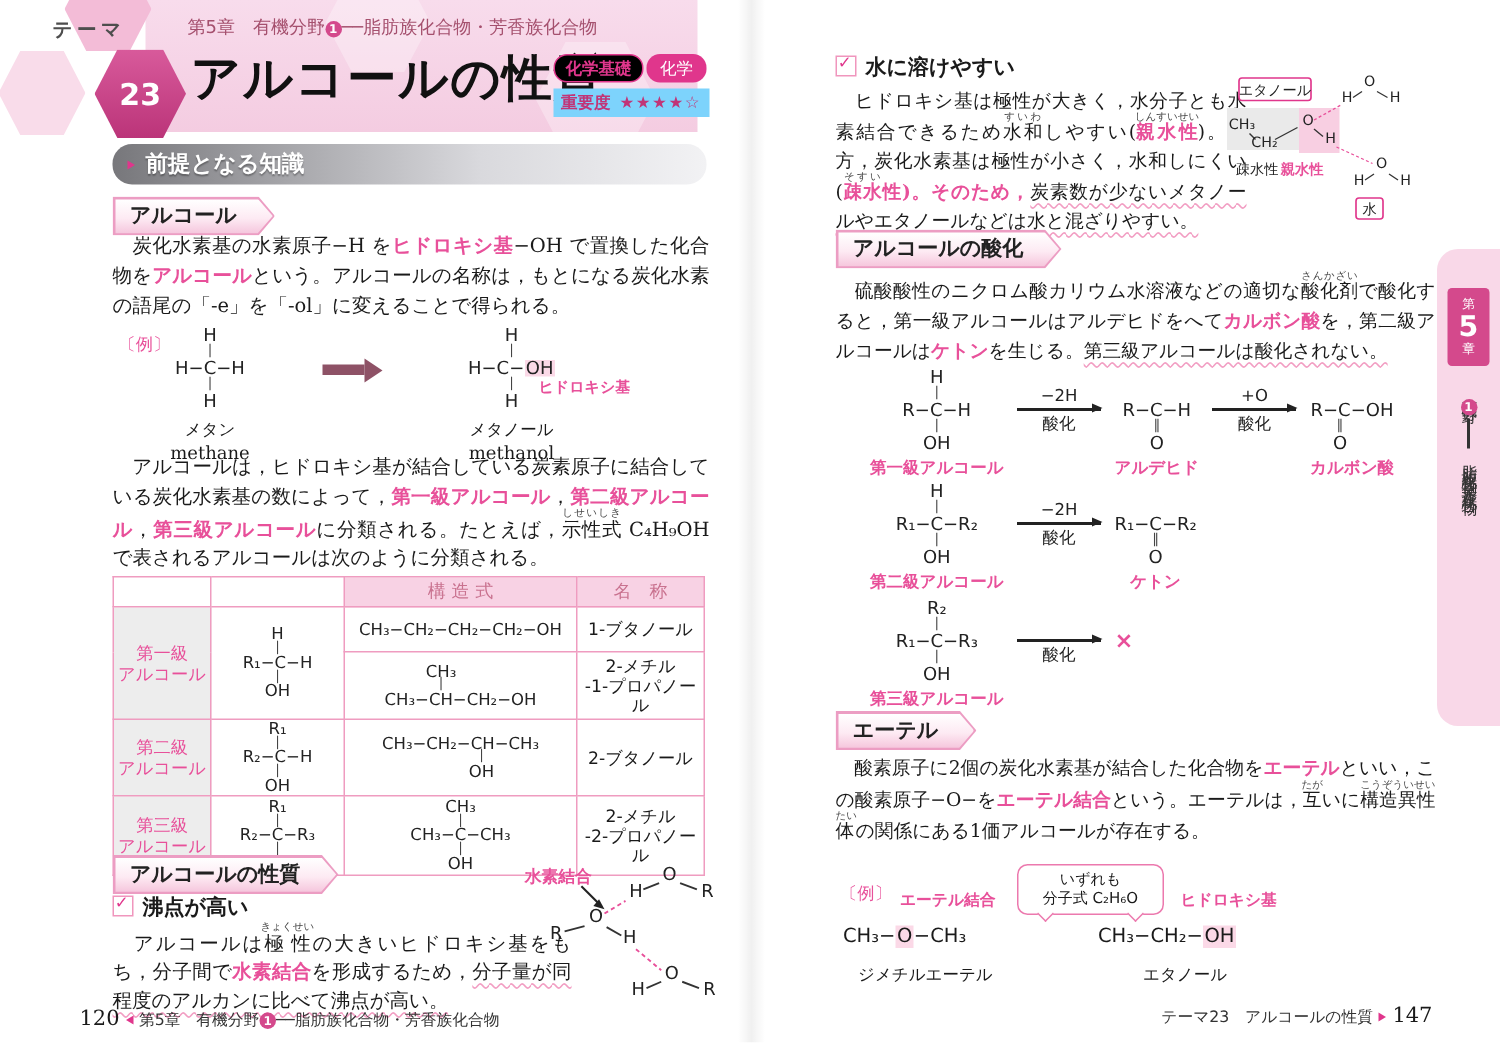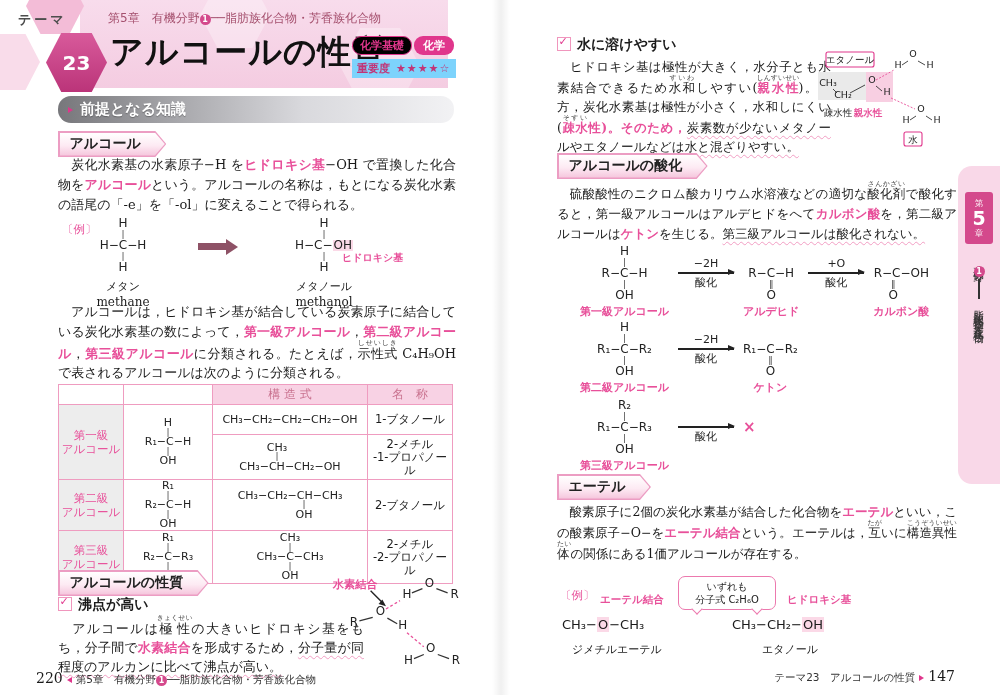--- a/index.html
+++ b/index.html
@@ -6,21 +6,21 @@
   body{width:1000px;height:695px;position:relative;background:#ffffff;overflow:hidden;
        font-family:"DejaVu Serif","Liberation Serif",serif;color:#1a1a1a}
   .abs{position:absolute}
   .pink{color:#e8509a;font-weight:bold}
   .wavy{text-decoration:underline;text-decoration-style:wavy;text-decoration-color:#f29ec3;
         text-decoration-thickness:1px;text-underline-offset:3px}
   .para{font-size:13px;line-height:20px;text-align:justify}
   ruby rt{font-size:7px;color:#444;font-family:"DejaVu Sans",sans-serif}
 
   
-  .lp{position:absolute;left:0;top:0;width:500px;height:695px}
+  .lp{position:absolute;left:17px;top:0;width:500px;height:695px}
   .rp{position:absolute;left:500px;top:0;width:460px;height:695px}
   .gutter{position:absolute;left:492px;top:0;width:18px;height:695px;
           background:linear-gradient(90deg,rgba(0,0,0,0),rgba(0,0,0,0.06) 50%,rgba(0,0,0,0))}
 
   
   .band{position:absolute;left:80px;top:0;width:368px;height:88px;
         background:linear-gradient(180deg,#f8dcec,#f4cce1)}
   .hex{clip-path:polygon(25% 0,75% 0,100% 50%,75% 100%,25% 100%,0 50%)}
   .bandhex{position:absolute;background:rgba(255,255,255,0.30)}
   .hexA{position:absolute;left:26px;top:-22px;width:58px;height:56px;background:#f3bcd7}
@@ -30,21 +30,21 @@
          color:#fff;font-size:20px;font-weight:bold;font-family:"DejaVu Sans",sans-serif}
   .themeTxt{position:absolute;left:18px;top:11px;font-size:13px;font-weight:bold;color:#4d4d4d;
             letter-spacing:3px;font-family:"DejaVu Sans",sans-serif}
   .chapLine{position:absolute;left:108px;top:10px;font-size:12px;color:#a5506e;
             font-family:"DejaVu Sans",sans-serif}
   .bigTitle{position:absolute;left:110px;top:30px;font-size:33px;font-weight:bold;letter-spacing:1px;
             color:#111;font-family:"DejaVu Sans",sans-serif}
   .badge1{position:absolute;left:352px;top:36px;border:1.3px solid #e0368c;color:#e0368c;background:#000000;
           border-radius:9px;padding:1px 7px;font-size:11px;font-weight:bold;font-family:"DejaVu Sans",sans-serif}
   .badge2{position:absolute;left:414px;top:36px;background:#e0368c;color:#fff;border-radius:9px;
-          padding:2px 9px;font-size:11px;font-weight:bold;font-family:"DejaVu Sans",sans-serif}
+          padding:2px 9px;font-size:11px;font-weight:normal;font-family:"DejaVu Sans",sans-serif}
   .impBox{position:absolute;left:352px;top:59px;width:94px;background:#7dd3fc;padding:2px 5px;display:flex;gap:6px;
           align-items:center;font-size:11px;font-weight:bold;color:#c13577;font-family:"DejaVu Sans",sans-serif}
   .stars{letter-spacing:1px;font-size:11px}
 
   .banner{position:absolute;left:58px;top:96px;width:396px;height:27px;border-radius:13px;
           background:linear-gradient(90deg,#77777b,#a7a7ab 30%,#d9d9dd 62%,#f2f2f4);
           display:flex;align-items:center;color:#fff;font-weight:bold;font-size:15px;
           font-family:"DejaVu Sans",sans-serif;text-shadow:0 1px 1px rgba(0,0,0,0.3)}
   .banner .tri{margin:0 7px 0 10px}
 
@@ -342,21 +342,21 @@
     <text class="atom" font-size="8.5" text-anchor="middle" x="89" y="17">R</text>
     <text class="atom" font-size="8.5" text-anchor="middle" x="17" y="37">R</text>
     <text class="atom" font-size="8.5" text-anchor="middle" x="36" y="29">O</text>
     <text class="atom" font-size="8.5" text-anchor="middle" x="52" y="39">H</text>
     <text class="atom" font-size="8.5" text-anchor="middle" x="56" y="64">H</text>
     <text class="atom" font-size="8.5" text-anchor="middle" x="72" y="56">O</text>
     <text class="atom" font-size="8.5" text-anchor="middle" x="90" y="64">R</text>
   </svg>
 
   <div class="abs" style="left:36px;top:668px">
-    <span class="pgnum">220</span><span class="tri-l"></span><span class="ftext">第5章　有機分野</span><span class="c1">1</span><span class="ftext">──脂肪族化合物・芳香族化合物</span>
+    <span class="pgnum">120</span><span class="tri-l"></span><span class="ftext">第5章　有機分野</span><span class="c1">1</span><span class="ftext">──脂肪族化合物・芳香族化合物</span>
   </div>
 </div>
 
 <div class="rp">
   <div class="abs chkh" style="left:57px;top:36px">
     <span class="chk"></span><span>水に溶けやすい</span>
   </div>
   <div class="abs para" style="left:57px;top:57px;width:274px;line-height:19px;font-size:12.5px">
     <span>　ヒドロキシ基は極性が大きく，水分子とも水素結合できるため</span><ruby><span>水和</span><rt>すいわ</rt></ruby><span>しやすい(</span><ruby><span class="pink">親水性</span><rt>しんすいせい</rt></ruby><span>)。一方，炭化水素基は極性が小さく，水和しにくい(</span><ruby><span class="pink">疎水</span><rt>そすい</rt></ruby><span class="pink">性)。そのため，</span><span class="wavy">炭素数が少ないメタノールやエタノールなどは水と混ざりやすい。</span>
   </div>

